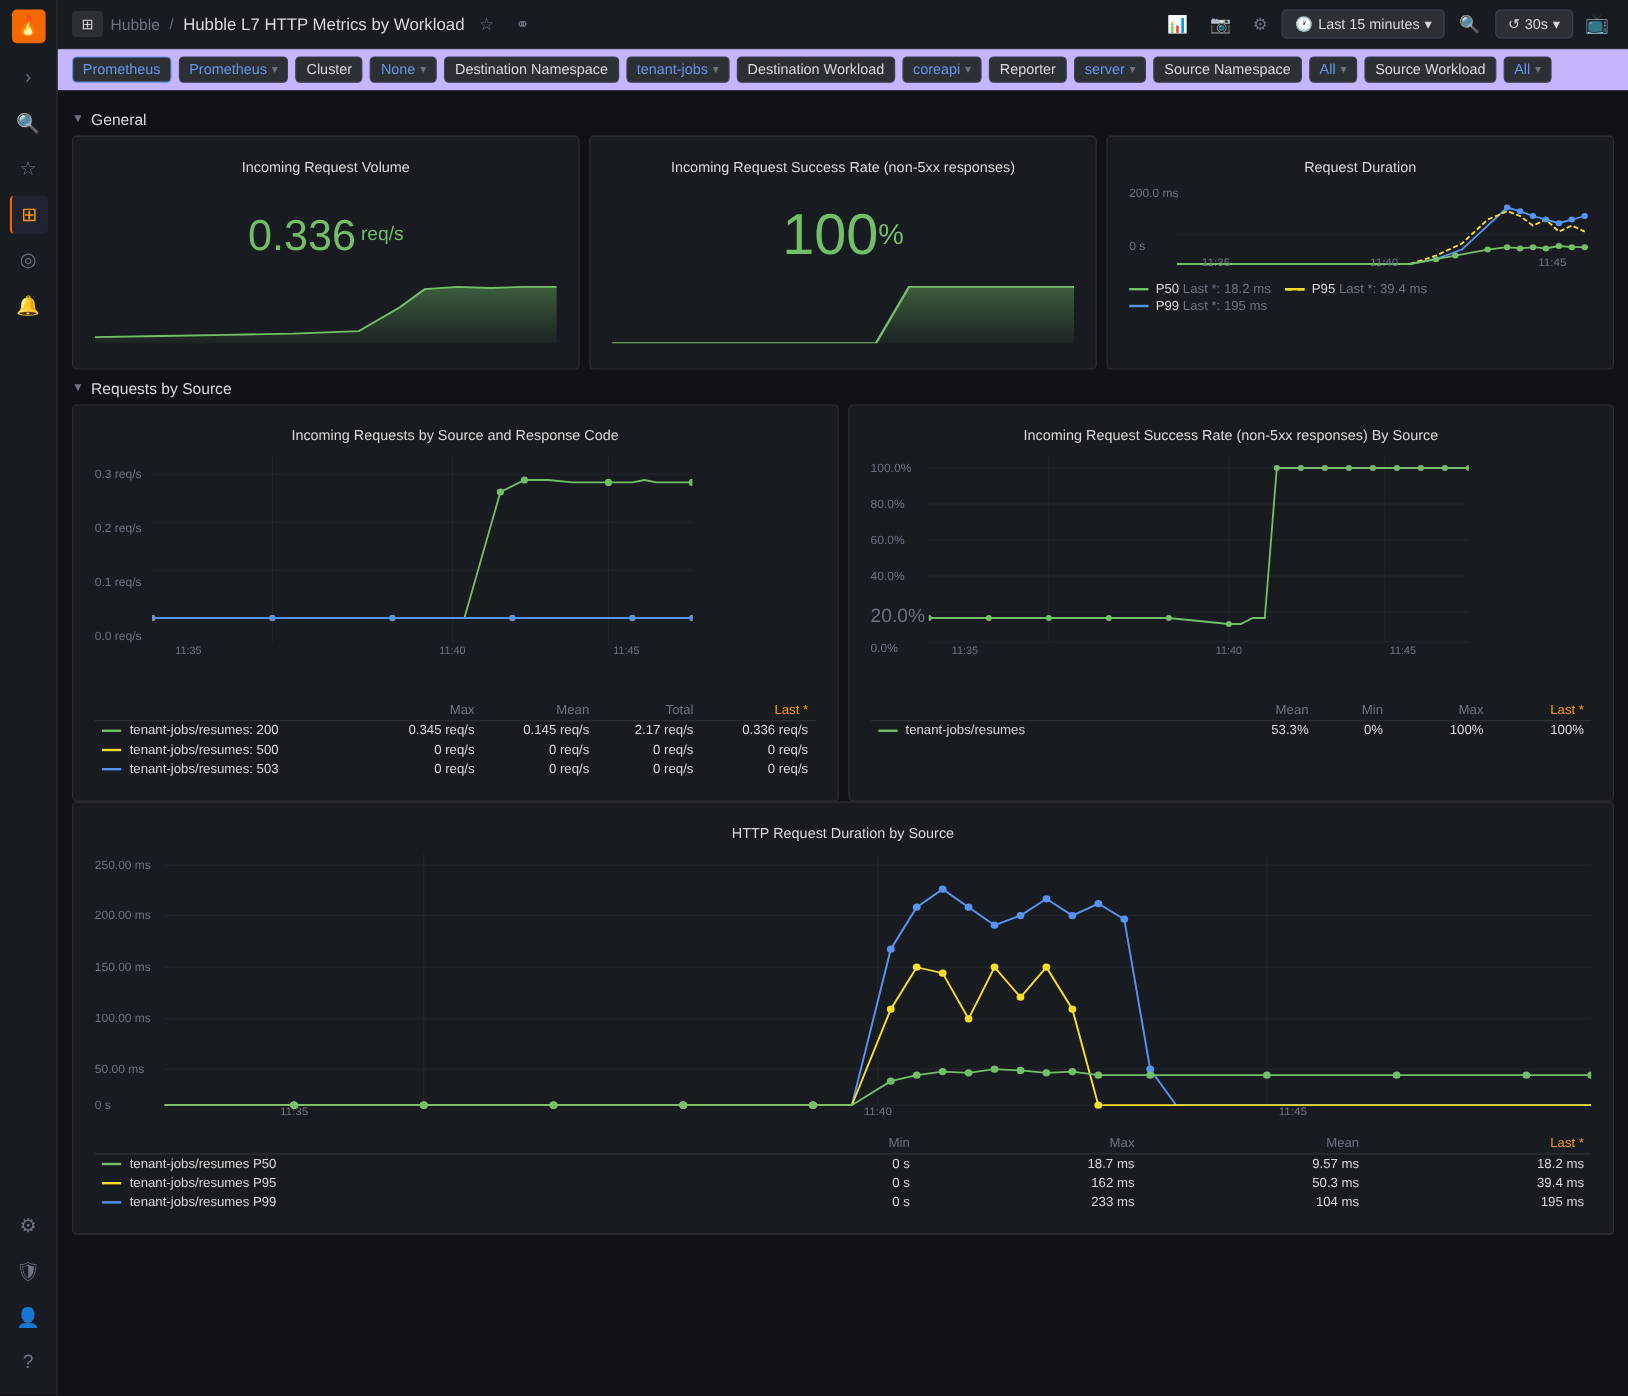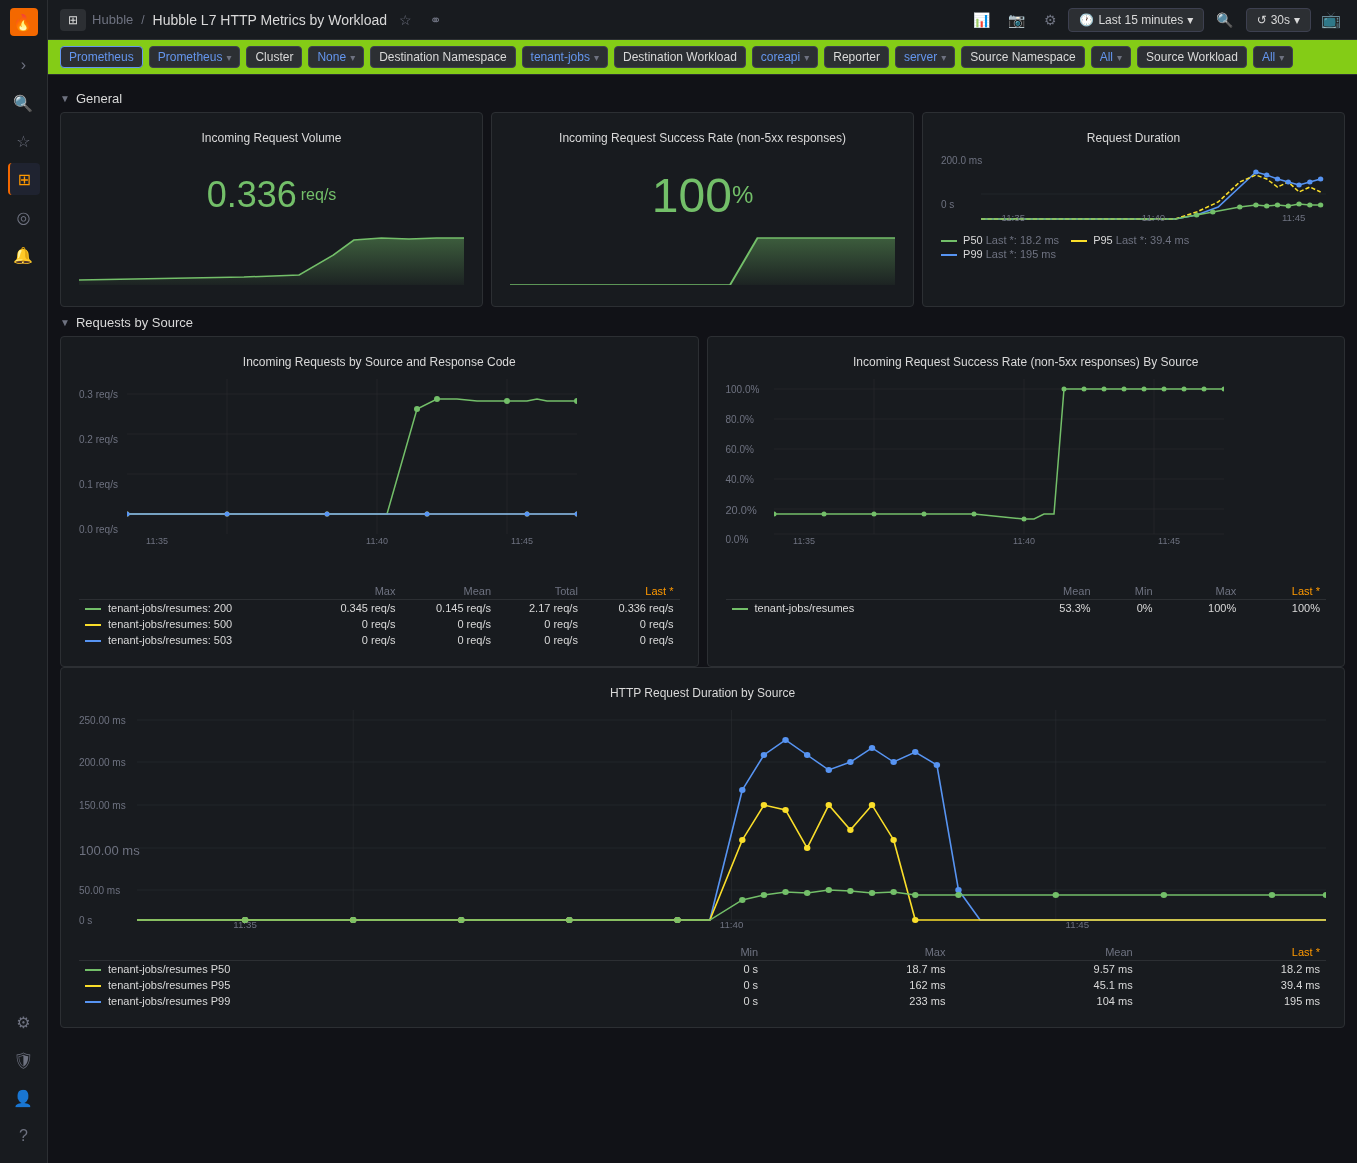--- a/index.html
+++ b/index.html
@@ -130,21 +130,21 @@
       background: none;
       border: none;
       color: #6e7280;
       cursor: pointer;
       padding: 4px;
       font-size: 16px;
     }
 
     
     .filterbar {
-      background: #84cc16;
+      background: #c4b5fd;
       border-bottom: 1px solid #2c2f33;
       padding: 6px 12px;
       display: flex;
       align-items: center;
       gap: 6px;
       flex-wrap: wrap;
       flex-shrink: 0;
     }
     .filter-tag {
       background: #2c2f33;
@@ -576,21 +576,21 @@
         </table>
       </div>
 
       <div class="panel">
         <div class="panel-title">Incoming Request Success Rate (non-5xx responses) By Source</div>
         <div style="position:relative;height:200px;">
           <div style="position:absolute;left:0;top:5px;font-size:10px;color:#6e7280;">100.0%</div>
           <div style="position:absolute;left:0;top:35px;font-size:10px;color:#6e7280;">80.0%</div>
           <div style="position:absolute;left:0;top:65px;font-size:10px;color:#6e7280;">60.0%</div>
           <div style="position:absolute;left:0;top:95px;font-size:10px;color:#6e7280;">40.0%</div>
-          <div style="position:absolute;left:0;top:125px;font-size:11px;color:#6e7280;">20.0%</div>
+          <div style="position:absolute;left:0;top:125px;font-size:16px;color:#6e7280;">20.0%</div>
           <div style="position:absolute;left:0;top:155px;font-size:10px;color:#6e7280;">0.0%</div>
           <svg style="position:absolute;left:48px;top:0;width:calc(100%-48px);height:170px;" viewBox="0 0 450 170" preserveAspectRatio="none">
 
             <line x1="0" y1="10" x2="450" y2="10" stroke="#2c2f33" stroke-width="0.5"></line>
             <line x1="0" y1="40" x2="450" y2="40" stroke="#2c2f33" stroke-width="0.5"></line>
             <line x1="0" y1="70" x2="450" y2="70" stroke="#2c2f33" stroke-width="0.5"></line>
             <line x1="0" y1="100" x2="450" y2="100" stroke="#2c2f33" stroke-width="0.5"></line>
             <line x1="0" y1="130" x2="450" y2="130" stroke="#2c2f33" stroke-width="0.5"></line>
             <line x1="0" y1="155" x2="450" y2="155" stroke="#2c2f33" stroke-width="0.5"></line>
 
@@ -648,21 +648,21 @@
       </div>
 
     </div>
 
     <div class="panel full-width-panel">
       <div class="panel-title">HTTP Request Duration by Source</div>
       <div style="position:relative;height:230px;">
         <div style="position:absolute;left:0;top:5px;font-size:10px;color:#6e7280;">250.00 ms</div>
         <div style="position:absolute;left:0;top:47px;font-size:10px;color:#6e7280;">200.00 ms</div>
         <div style="position:absolute;left:0;top:90px;font-size:10px;color:#6e7280;text-align:center;">150.00 ms</div>
-        <div style="position:absolute;left:0;top:133px;font-size:13px;color:#6e7280;">100.00 ms</div>
+        <div style="position:absolute;left:0;top:133px;font-size:10px;color:#6e7280;">100.00 ms</div>
         <div style="position:absolute;left:0;top:175px;font-size:10px;color:#6e7280;">50.00 ms</div>
         <div style="position:absolute;left:0;top:205px;font-size:10px;color:#6e7280;">0 s</div>
         <svg style="position:absolute;left:58px;top:0;width:calc(100% - 58px);height:220px;" viewBox="0 0 1100 220" preserveAspectRatio="none">
 
           <line x1="0" y1="10" x2="1100" y2="10" stroke="#2c2f33" stroke-width="0.5"></line>
           <line x1="0" y1="52" x2="1100" y2="52" stroke="#2c2f33" stroke-width="0.5"></line>
           <line x1="0" y1="95" x2="1100" y2="95" stroke="#2c2f33" stroke-width="0.5"></line>
           <line x1="0" y1="138" x2="1100" y2="138" stroke="#2c2f33" stroke-width="0.5"></line>
           <line x1="0" y1="180" x2="1100" y2="180" stroke="#2c2f33" stroke-width="0.5"></line>
           <line x1="0" y1="210" x2="1100" y2="210" stroke="#2c2f33" stroke-width="0.5"></line>
@@ -754,21 +754,21 @@
             <td>9.57 ms</td>
             <td>18.2 ms</td>
           </tr>
           <tr>
             <td>
               <span style="display:inline-block;width:16px;height:2px;background:#fade2a;vertical-align:middle;margin-right:4px;"></span>
               tenant-jobs/resumes P95
             </td>
             <td>0 s</td>
             <td>162 ms</td>
-            <td>45.1 ms</td>
+            <td>50.3 ms</td>
             <td>39.4 ms</td>
           </tr>
           <tr>
             <td>
               <span style="display:inline-block;width:16px;height:2px;background:#5794f2;vertical-align:middle;margin-right:4px;"></span>
               tenant-jobs/resumes P99
             </td>
             <td>0 s</td>
             <td>233 ms</td>
             <td>104 ms</td>

